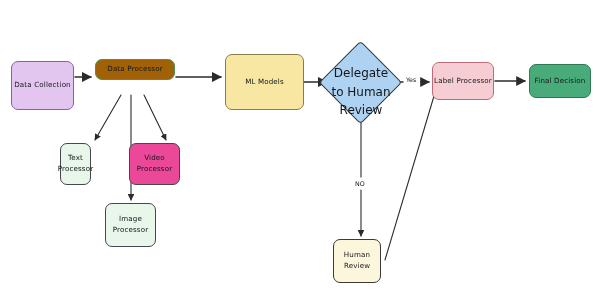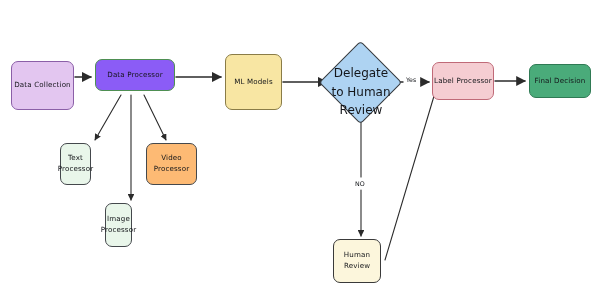--- a/index.html
+++ b/index.html
@@ -37,37 +37,37 @@
     line-height: 1.55;
     color: #14161a;
     z-index: 3;
   }
   .node span { display: block; white-space: nowrap; }
   #node-data-collection {
     left: 11px; top: 61px; width: 63px; height: 49px;
     background: #e3c6f0; border-color: #8b5fa8;
   }
   #node-data-processor {
-    left: 95px; top: 59px; width: 80px; height: 32px;
-    background: #8b5cf6; border-color: #4e8f52;
+    left: 95px; top: 59px; width: 80px; height: 21px;
+    background: #a16207; border-color: #4e8f52;
   }
   #node-text-processor {
     left: 60px; top: 143px; width: 31px; height: 42px;
     background: #e9f6ea; border-color: #44484c;
   }
   #node-image-processor {
-    left: 105px; top: 203px; width: 27px; height: 44px;
+    left: 105px; top: 203px; width: 51px; height: 44px;
     background: #e9f6ea; border-color: #44484c;
   }
   #node-video-processor {
-    left: 146px; top: 143px; width: 51px; height: 42px;
-    background: #fdba74; border-color: #44484c;
+    left: 129px; top: 143px; width: 51px; height: 42px;
+    background: #ec4899; border-color: #44484c;
   }
   #node-ml-models {
-    left: 225px; top: 54px; width: 57px; height: 56px;
+    left: 225px; top: 54px; width: 79px; height: 56px;
     background: #f8e6a3; border-color: #8a7c47;
   }
   #node-label-processor {
     left: 432px; top: 62px; width: 62px; height: 38px;
     background: #f5cdd2; border-color: #c06a78;
   }
   #node-final-decision {
     left: 529px; top: 64px; width: 62px; height: 34px;
     background: #4aab7a; border-color: #2f7a54;
   }

